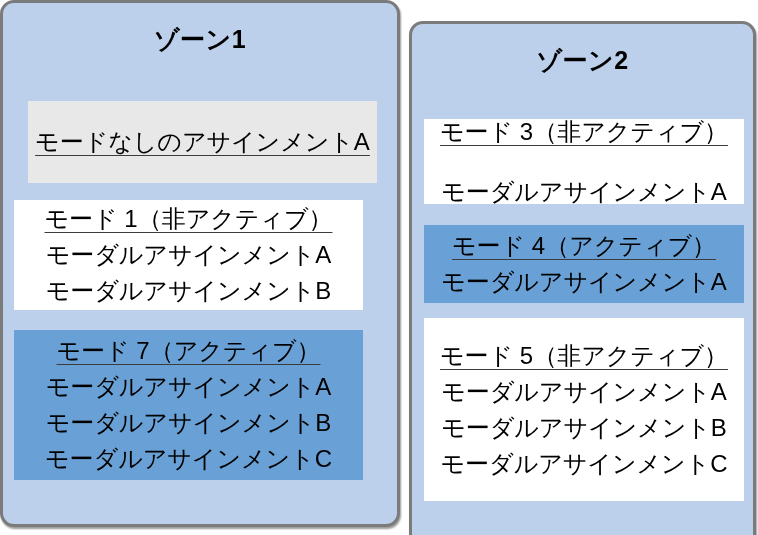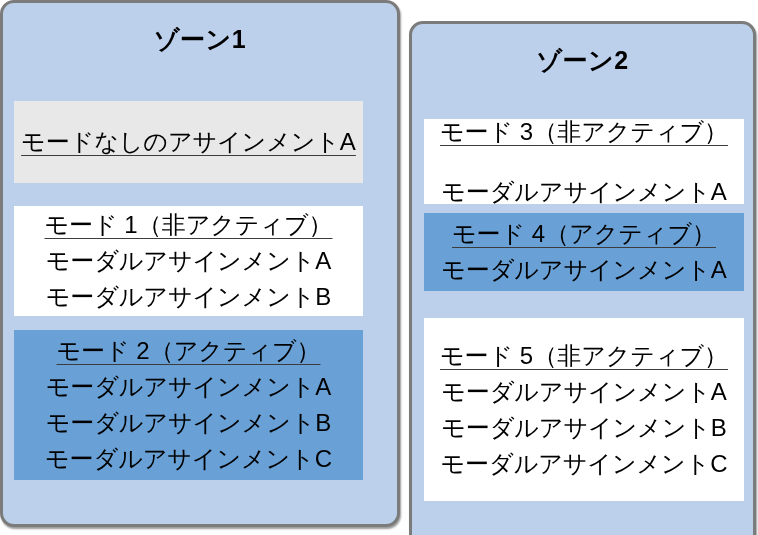--- a/index.html
+++ b/index.html
@@ -64,42 +64,42 @@
     text-underline-offset: 5px;
     text-decoration-color: #3c3c3c;
   }
 </style>
 </head>
 <body>
 
 <div class="stage">
     <div class="zone-card zone-0">
       <div class="zone-title">ゾーン1</div>
-      <div class="assign-box style-no_mode" style="left: 11px; width: 349px; top: 98px; height: 82px;">
+      <div class="assign-box style-no_mode" style="left: 25px; width: 349px; top: 98px; height: 82px;">
         <div class="assign-line underlined">モードなしのアサインメントA</div>
       </div>
-      <div class="assign-box style-inactive" style="left: 11px; width: 349px; top: 197px; height: 110px; margin-top: 6px;">
+      <div class="assign-box style-inactive" style="left: 11px; width: 349px; top: 197px; height: 110px;">
         <div class="assign-line underlined">モード 1（非アクティブ）</div>
         <div class="assign-line">モーダルアサインメントA</div>
         <div class="assign-line">モーダルアサインメントB</div>
       </div>
       <div class="assign-box style-active" style="left: 11px; width: 349px; top: 327px; height: 150px;">
-        <div class="assign-line underlined">モード 2（アクティブ）</div>
+        <div class="assign-line underlined">モード 7（アクティブ）</div>
         <div class="assign-line">モーダルアサインメントA</div>
         <div class="assign-line">モーダルアサインメントB</div>
         <div class="assign-line">モーダルアサインメントC</div>
       </div>
     </div>
     <div class="zone-card zone-1">
       <div class="zone-title">ゾーン2</div>
       <div class="assign-box style-inactive" style="left: 12px; width: 320px; top: 95px; height: 85px; gap: 24px;">
         <div class="assign-line underlined">モード 3（非アクティブ）</div>
         <div class="assign-line">モーダルアサインメントA</div>
       </div>
-      <div class="assign-box style-active" style="left: 12px; width: 320px; top: 189px; height: 78px;">
+      <div class="assign-box style-active" style="left: 12px; width: 320px; top: 201px; height: 78px;">
         <div class="assign-line underlined">モード 4（アクティブ）</div>
         <div class="assign-line">モーダルアサインメントA</div>
       </div>
       <div class="assign-box style-inactive" style="left: 12px; width: 320px; top: 294px; height: 183px;">
         <div class="assign-line underlined">モード 5（非アクティブ）</div>
         <div class="assign-line">モーダルアサインメントA</div>
         <div class="assign-line">モーダルアサインメントB</div>
         <div class="assign-line">モーダルアサインメントC</div>
       </div>
     </div>

